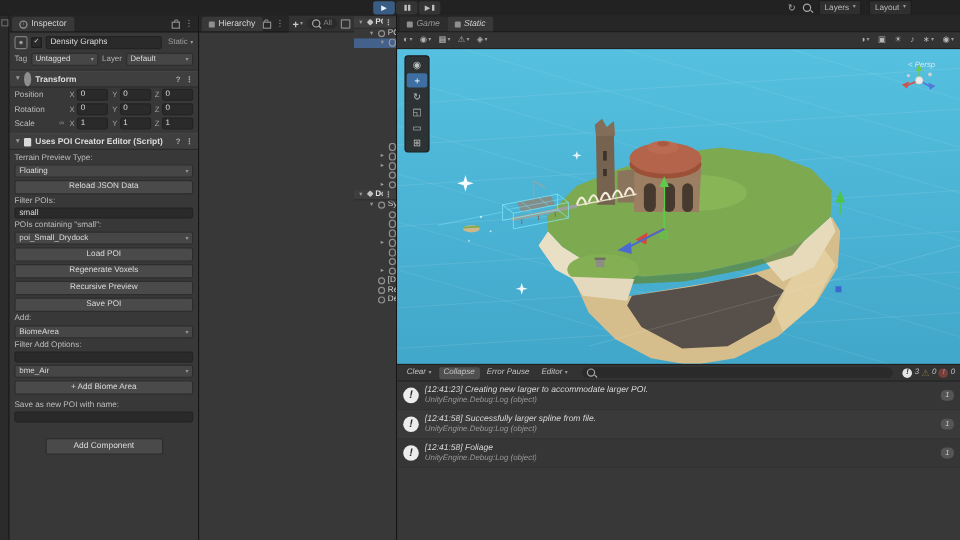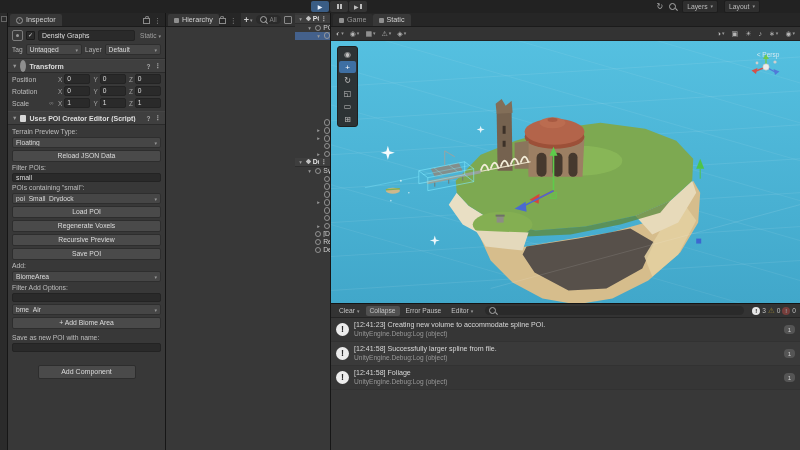--- a/index.html
+++ b/index.html
@@ -17,21 +17,21 @@
   .mag{width:5px;height:5px;border:1px solid #a8a8a8;border-radius:50%;position:relative;flex:none;}
   .mag:after{content:"";position:absolute;width:3px;height:1px;background:#a8a8a8;transform:rotate(45deg);right:-2.5px;bottom:-1px;}
   .tb-dd{height:11px;line-height:11px;background:#2f2f2f;border:1px solid #1d1d1d;border-radius:2px;padding:0 4px;font-size:6.8px;color:#bbb;display:flex;gap:3px;align-items:center;}
   .caret{font-size:5px;color:#999;}
   
   #main{position:absolute;top:13px;left:0;right:0;bottom:0;display:flex;}
   #leftstrip{width:7px;background:#2b2b2b;border-right:1px solid #161616;}
   .strip-ico{width:4px;height:4px;border:1px solid #666;margin:3px auto 0;}
   #inspector{width:157px;background:#383838;border-right:1px solid #161616;display:flex;flex-direction:column;font-size:7px;overflow:hidden;}
   #hierarchy{width:164px;background:#383838;border-right:1px solid #161616;display:flex;flex-direction:row;overflow:hidden;}
-  #rightcol{flex:1;display:flex;flex-direction:column;min-width:0;}
+  #rightcol{flex:1;display:flex;flex-direction:column;min-width:0;font-style:italic;}
   
   .tabbar{height:13px;background:#262626;display:flex;align-items:flex-end;padding-left:2px;border-bottom:1px solid #1b1b1b;flex:none;}
   .tab{height:12px;line-height:12px;padding:0 6px;font-size:7.2px;color:#d2d2d2;background:#383838;border-radius:2px 2px 0 0;display:flex;align-items:center;gap:3px;white-space:nowrap;}
   .tab.inactive{background:#2d2d2d;color:#969696;}
   .tab-ico{width:5px;height:5px;border:1px solid #9a9a9a;border-radius:50%;flex:none;font-size:4px;color:#9a9a9a;display:flex;align-items:center;justify-content:center;}
   .tab-sq{width:5px;height:5px;background:#8f8f8f;border-radius:1px;flex:none;}
   .tabbar .rgt{margin-left:auto;display:flex;align-items:center;gap:4px;padding:0 4px 2px 0;}
   .lock{width:5px;height:4px;border:1px solid #8a8a8a;position:relative;margin-top:2px;}
   .lock:before{content:"";position:absolute;top:-3px;left:.5px;width:2px;height:2px;border:1px solid #8a8a8a;border-bottom:none;border-radius:2px 2px 0 0;}
   .dots{color:#a5a5a5;font-size:7px;line-height:7px;}
@@ -638,21 +638,21 @@
             </span>
           <span class="cnt">
               <span class="ico-err">!</span>
               <span>0</span>
             </span>
         </div>
         <div id="console-list">
             <div class="c-entry">
               <span class="log-icon">!</span>
               <div class="c-text">
-                <div class="c-msg">[12:41:23] Creating new volume to accommodate spline POI.</div>
+                <div class="c-msg">[12:41:23] Creating new larger to accommodate larger POI.</div>
                 <div class="c-detail">UnityEngine.Debug:Log (object)</div>
               </div>
               <span class="c-badge">1</span>
             </div>
             <div class="c-entry">
               <span class="log-icon">!</span>
               <div class="c-text">
                 <div class="c-msg">[12:41:58] Successfully larger spline from file.</div>
                 <div class="c-detail">UnityEngine.Debug:Log (object)</div>
               </div>

